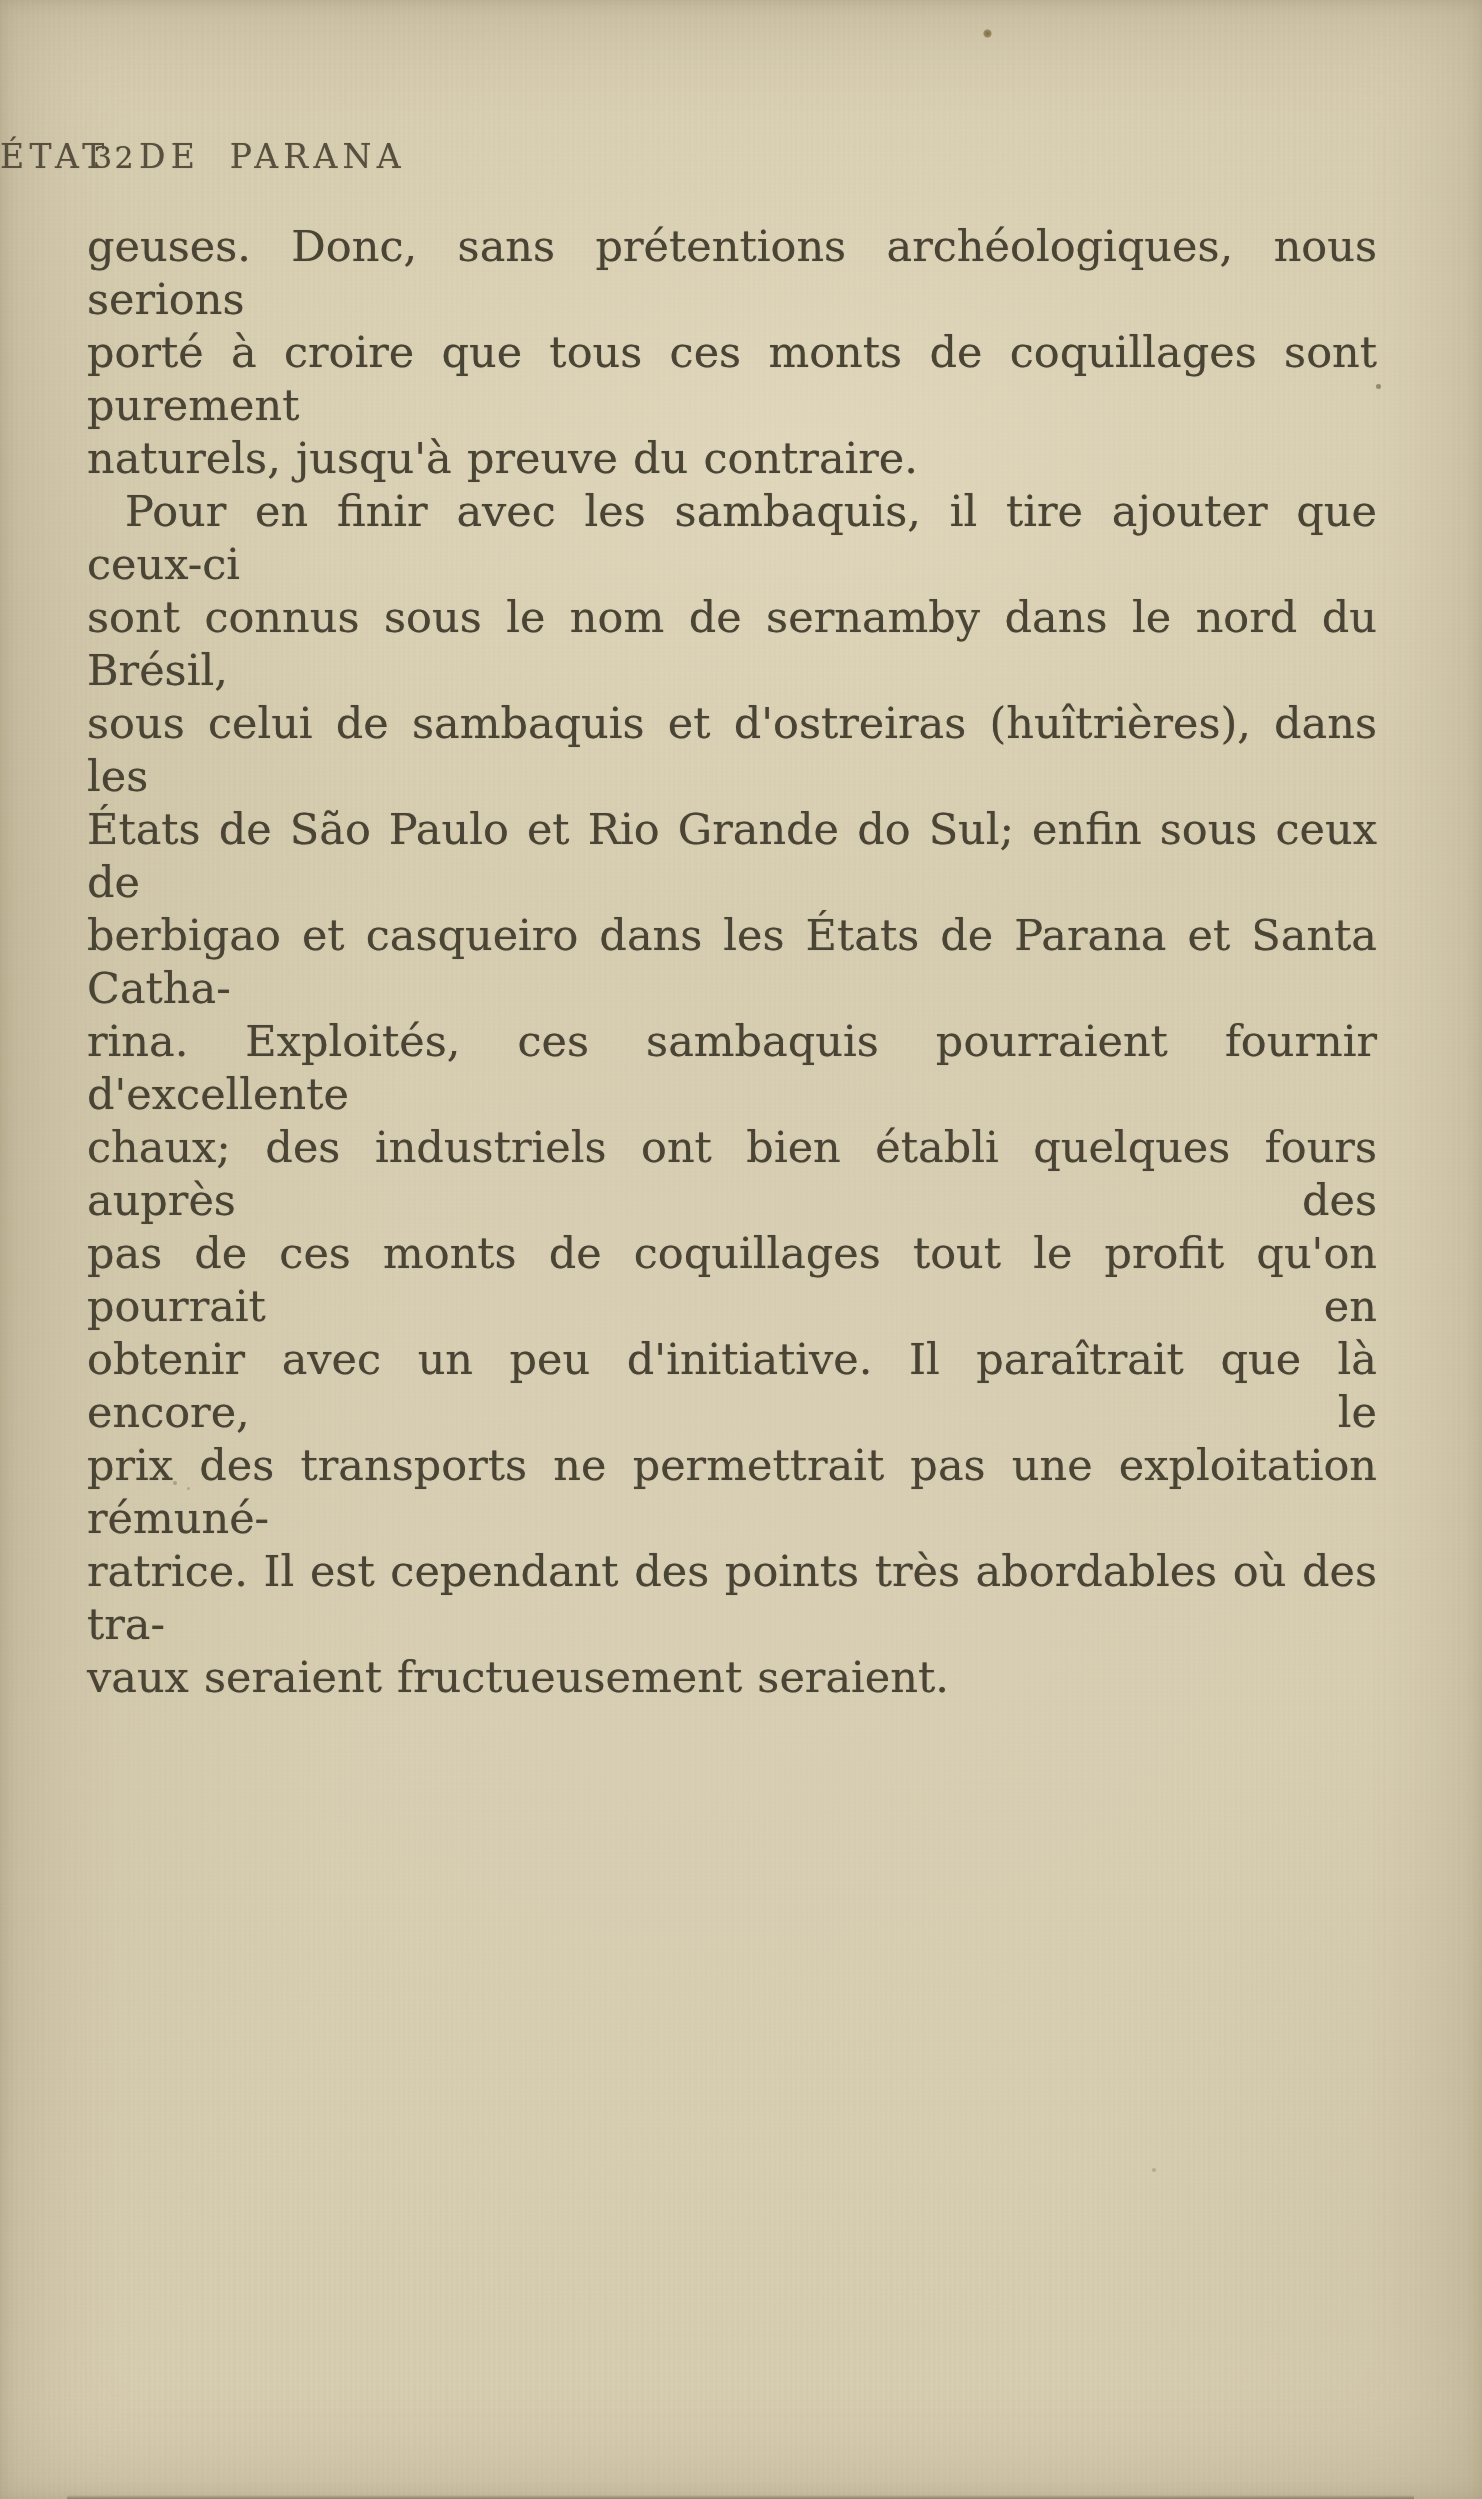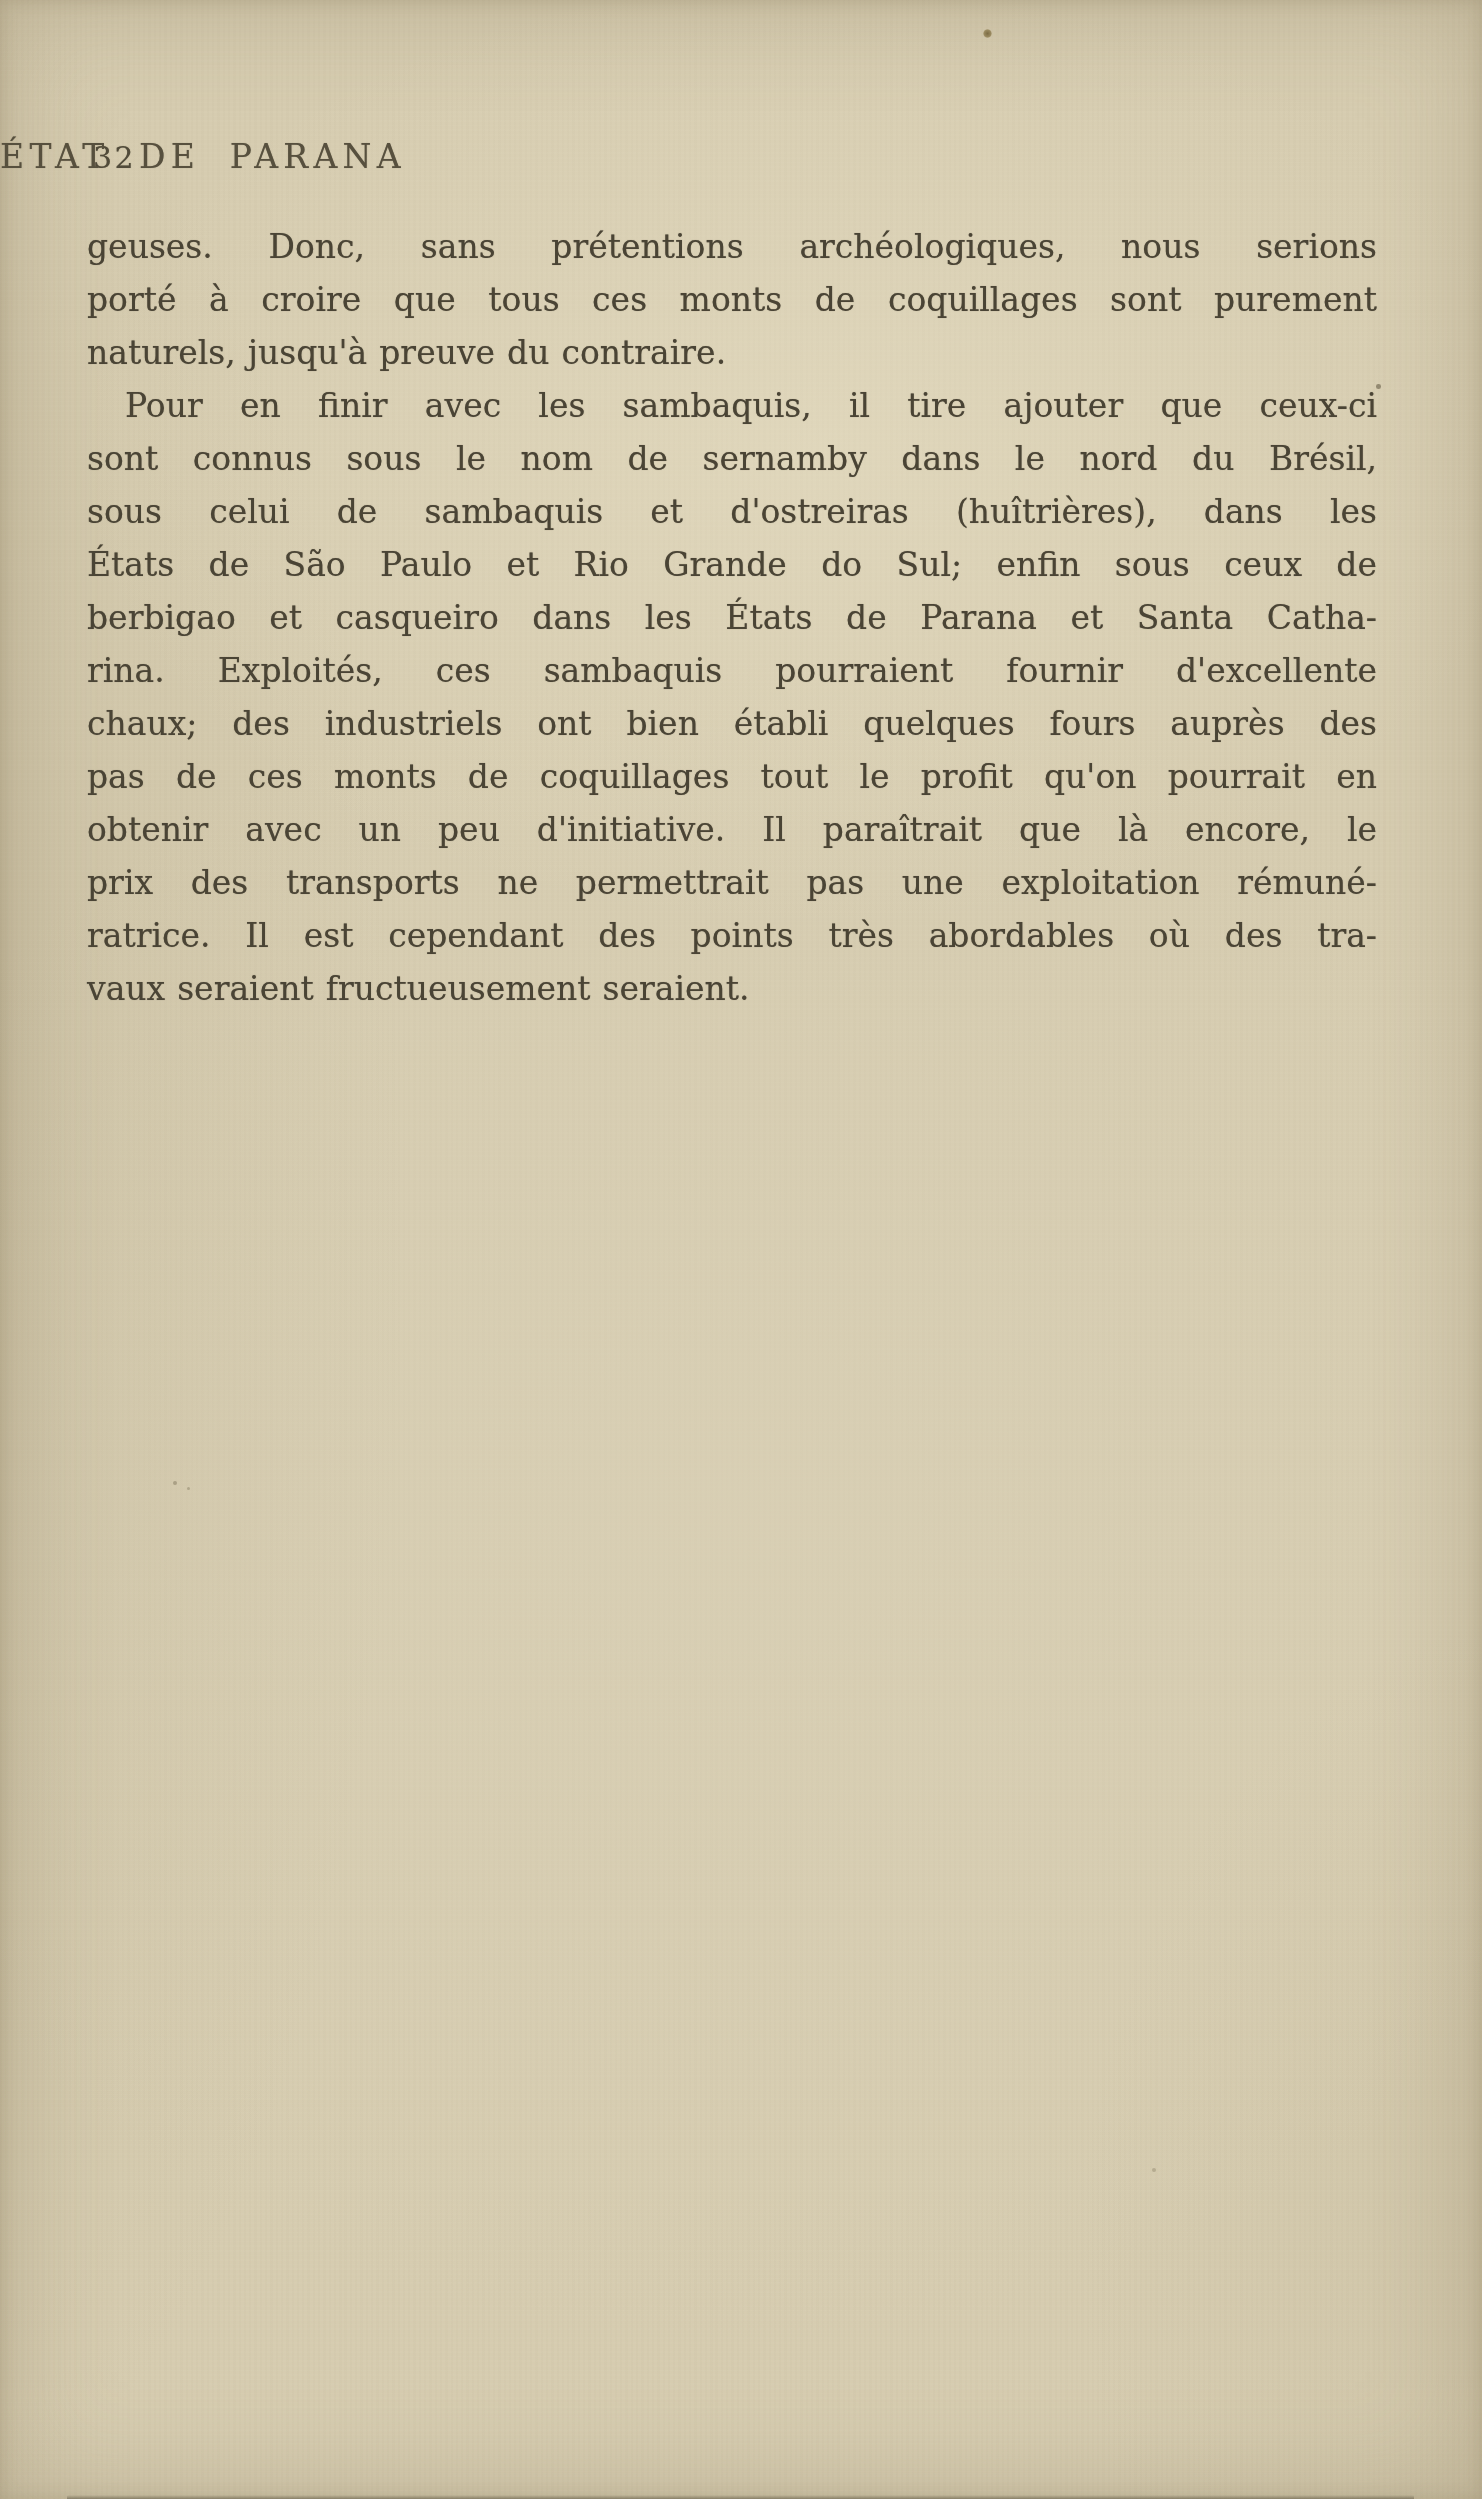--- a/index.html
+++ b/index.html
@@ -30,21 +30,21 @@
     white-space:nowrap;
   }
   .page-number{
     position:absolute; top:140px; left:93px;
     font-size:30px; letter-spacing:2.3px;
     color:#514b3a;
     text-shadow:0 0 0.8px rgba(81,75,58,.5);
   }
   .text-block{
     position:absolute; top:220px; left:87px; width:1290px;
-    font-size:33px; line-height:53px;
+    font-size:43px; line-height:53px;
     color:#4a4435;
     text-shadow:0 0 0.8px rgba(74,68,53,.55);
     word-spacing:1.5px;
   }
   .line{ text-align:justify; text-align-last:left; white-space:normal; }
   .line.j{ text-align-last:justify; }
   .line.i{ text-indent:38px; }
   .speck{ position:absolute; border-radius:50%; }
   .speck-a{ top:29px; left:983px; width:9px; height:9px;
     background:radial-gradient(circle, #7d6c45 0%, #9a8a60 55%, rgba(154,138,96,0) 75%); }

